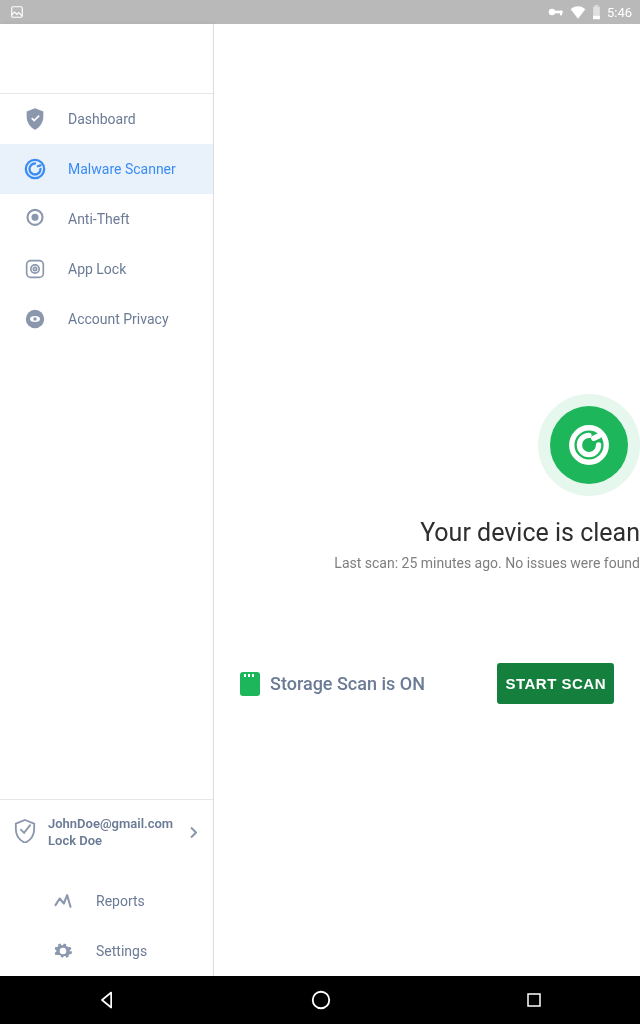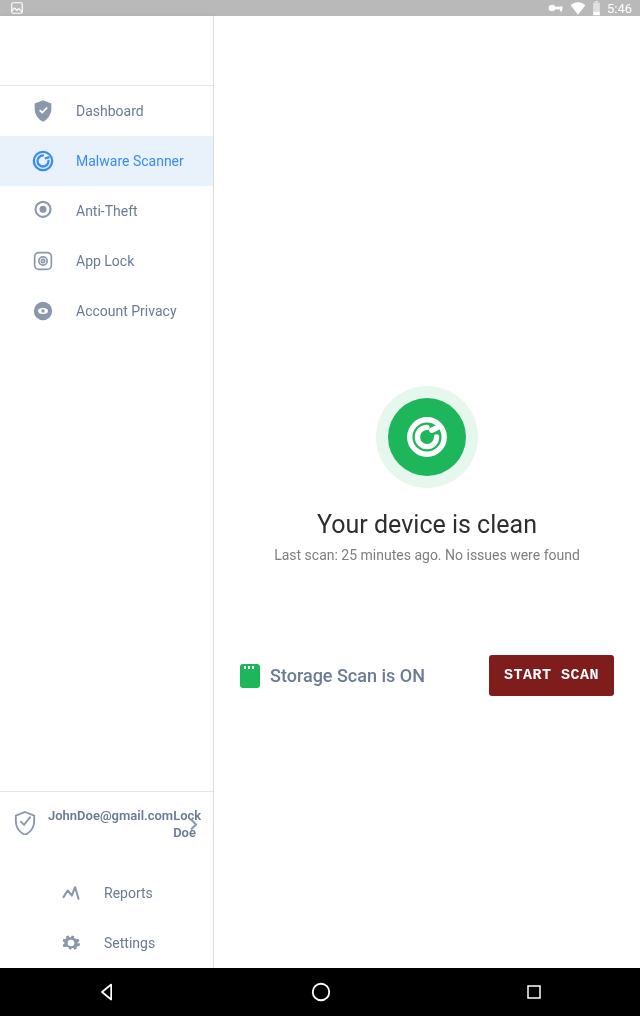--- a/index.html
+++ b/index.html
@@ -4,21 +4,21 @@
 <style>
   * { box-sizing: border-box; margin: 0; padding: 0; }
   body {
     font-family: -apple-system, BlinkMacSystemFont, "Segoe UI", Roboto, Arial, sans-serif;
     width: 640px;
     height: 1024px;
     overflow: hidden;
     background: #fff;
   }
   .status-bar {
-    height: 16px;
+    height: 24px;
     background: #b9b9b9;
     display: flex;
     align-items: center;
     justify-content: flex-end;
     padding: 0 8px;
     color: #fff;
     font-size: 13px;
     gap: 6px;
   }
   .status-bar .left-icon {
@@ -36,21 +36,21 @@
     border-right: 1px solid #ddd;
     box-shadow: 2px 0 6px rgba(0,0,0,0.06);
     display: flex;
     flex-direction: column;
   }
   .sidebar-spacer { height: 70px; border-bottom: 1px solid #e6e6e6; }
   .nav-item {
     display: flex;
     align-items: center;
     height: 50px;
-    padding-left: 32px;
+    padding-left: 24px;
     gap: 22px;
     cursor: pointer;
     color: #6b7b95;
     font-size: 14px;
   }
   .nav-item.active {
     background: #e9f1fb;
     color: #3a8cf5;
     align-items: center;
   }
@@ -62,37 +62,37 @@
   .account-row {
     border-top: 1px solid #e6e6e6;
     display: flex;
     align-items: center;
     padding: 16px 12px 16px 14px;
     gap: 12px;
     color: #6b7b95;
     cursor: pointer;
     position: relative;
   }
-  .account-text { display:flex; font-size: 13px; font-weight: 600; line-height: 1.3;}
+  .account-text { display:flex; flex-direction:column; font-size: 13px; font-weight: 600; line-height: 1.3;}
   .account-row .chevron {
     position: absolute;
     right: 16px;
     top: 50%;
     transform: translateY(-50%);
   }
   .bottom-items {
     padding-top: 10px;
     margin-left: 28px;
   }
   .main {
     flex: 1;
     background: #fff;
     display: flex;
     flex-direction: column;
-    align-items: center;
+    align-items: flex-end;
     padding-top: 370px;
   }
   .scan-logo {
     width: 102px; height: 102px;
     border-radius: 50%;
     background: #e6f7ee;
     display:flex; align-items:center; justify-content:center;
     margin-bottom: 22px;
   }
   .scan-logo-inner {
@@ -127,30 +127,29 @@
     background:#1eb65a;
     border-radius:3px;
     position:relative;
   }
   .sd-icon::after {
     content:""; position:absolute; top:2px; left:4px;
     width:12px; height:3px;
     background: repeating-linear-gradient(90deg,#fff 0,#fff 2px,#1eb65a 2px,#1eb65a 4px);
   }
   .start-scan {
-    background:#7f1d1d;
+    background:#15803d;
     color:#fff;
     border:none;
     font-size:15px;
     font-weight:600;
     letter-spacing:0.5px;
-    padding: 12px 15px;
+    padding: 12px 8px;
     border-radius:3px;
     cursor:pointer;
-    font-family:Liberation Mono, monospace;
   }
   .system-nav {
     height: 48px;
     background: #000;
     display:flex;
     align-items:center;
     justify-content:space-around;
     color:#fff;
   }
   .system-nav svg { display:block; }

